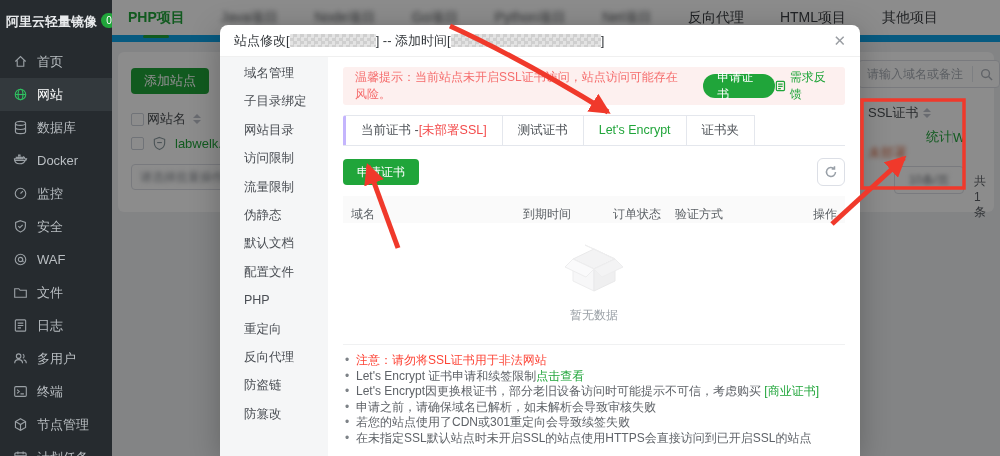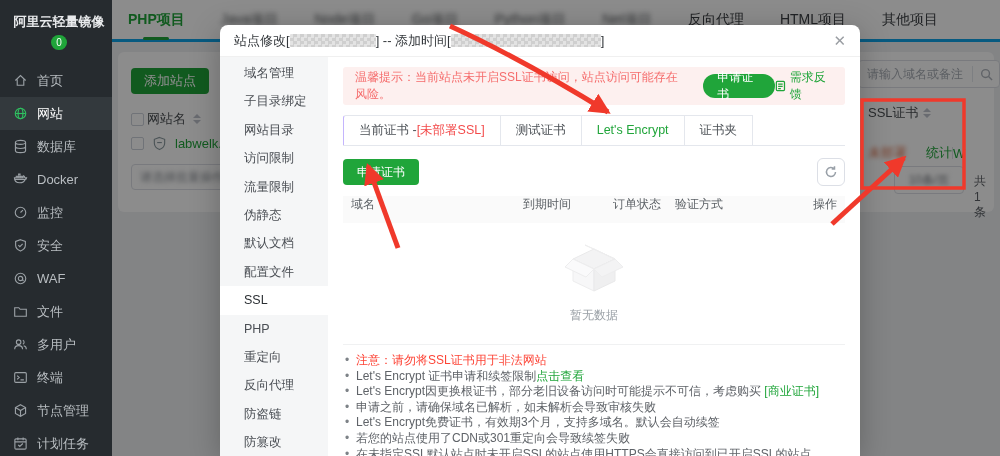--- a/index.html
+++ b/index.html
@@ -1,32 +1,32 @@
 <!DOCTYPE html>
 <html><head>
 <meta charset="utf-8">
 <style>
   * { margin:0; padding:0; box-sizing:border-box; }
   html,body { width:1000px; height:456px; overflow:hidden; }
   body { position:relative; font-family:"Liberation Sans","DejaVu Sans",sans-serif; font-size:12px; background:#eef0f3; }
 
   
   .sidebar { position:absolute; left:0; top:0; width:112px; height:456px; background:#262b2f; z-index:2; }
-  .logo-row { display:flex; align-items:center; gap:4px; padding:13px 0 10px 6px; white-space:nowrap; overflow:hidden;flex-direction:column; }
+  .logo-row { display:flex; align-items:flex-start; gap:4px; padding:13px 0 10px 6px; white-space:nowrap; overflow:hidden; }
   .logo-text { color:#e8eaec; font-size:13px; font-weight:bold; letter-spacing:0; }
   .logo-badge { flex:none; background:#20a53a; color:#fff; font-size:10px; min-width:16px; height:15px; line-height:15px; text-align:center; border-radius:8px; padding:0 4px; }
   .nav { margin-top:4px; }
   .nav-item { display:flex; align-items:center; gap:9px; height:33px; padding-left:13px; color:#b9bec2; font-size:13px; cursor:pointer; }
   .nav-item svg { width:15px; height:15px; stroke:#9aa0a5; fill:none; stroke-width:1.2; flex:none; }
   .nav-item.active { background:#33393d; color:#ffffff; }
   .nav-item.active svg { stroke:#2fc160; }
 
   
   .main-bg { position:absolute; left:112px; right:0; top:0; bottom:0; background:#eef0f3; z-index:1; }
-  .tabbar { position:absolute; left:0; right:0; top:0; height:42px; background:#fff; border-bottom:3px solid #0ea5e9; display:flex; align-items:center; padding-left:16px; gap:36px; white-space:nowrap; }
+  .tabbar { position:absolute; left:0; right:0; top:0; height:42px; background:#fff; border-bottom:7px solid #0ea5e9; display:flex; align-items:center; padding-left:16px; gap:36px; white-space:nowrap; }
   .top-tab { font-size:14px; color:#3d4145; position:relative; cursor:pointer; }
   .top-tab.active { color:#20a53a; font-weight:bold; }
   .top-tab.active::after { content:""; position:absolute; left:50%; transform:translateX(-50%); bottom:-11px; width:26px; height:3px; border-radius:2px; background:#20a53a; }
   .top-tab.blurred { filter:blur(2.5px); opacity:.85; }
 
   .card { position:absolute; left:6px; top:52px; right:6px; height:160px; background:#fff; border-radius:6px; }
   .btn { display:inline-flex; align-items:center; justify-content:center; height:26px; padding:0 12px; border-radius:4px; font-size:13px; cursor:pointer; border:1px solid transparent; }
   .btn-green { background:#20a53a; color:#fff; }
   .btn-plain { background:#fff; color:#55595e; border-color:#dcdfe6; }
   .row-flex { display:flex; align-items:center; }
@@ -44,21 +44,21 @@
   .blur-txt { filter:blur(2px); }
 
   .search-box { position:absolute; left:740px; top:8px; width:142px; height:28px; background:#fff; border:1px solid #dcdfe6; border-radius:4px; display:flex; align-items:center; }
   .search-box input { flex:1; min-width:0; border:none; outline:none; padding:0 8px; font-size:12px; color:#606266; background:transparent; font-family:inherit; }
   .search-box input::placeholder { color:#a8adb5; }
   .search-sep { width:1px; height:16px; background:#e4e7ed; }
   .search-ic { width:26px; display:flex; align-items:center; justify-content:center; }
   .search-ic svg { width:13px; height:13px; stroke:#b0b5bd; fill:none; stroke-width:1.5; }
   .ssl-col-head { position:absolute; left:750px; top:52px; color:#4a4e52; font-size:13px; display:flex; align-items:center; }
   .ssl-status { position:absolute; left:750px; top:92px; color:#dd6b45; font-size:13px; }
-  .row-links { position:absolute; left:808px; top:92px; display:flex; align-items:center; color:#20a53a; font-size:13px; }
+  .row-links { position:absolute; left:808px; top:76px; display:flex; align-items:center; color:#20a53a; font-size:13px; }
   .row-links .vsep { width:1px; height:12px; background:#dcdfe6; }
   .pagesize { position:absolute; left:776px; top:114px; width:70px; height:28px; border:1px solid #dcdfe6; border-radius:4px; background:#fff; display:flex; align-items:center; justify-content:center; color:#73777d; }
   .total-txt { position:absolute; left:856px; top:121px; color:#5c6066; font-size:12px; }
 
   .overlay { position:absolute; left:112px; right:0; top:0; bottom:0; background:rgba(0,0,0,.45); z-index:3; }
 
   
   .modal { position:absolute; left:220px; top:25px; width:640px; height:431px; background:#fff; border-radius:8px 8px 0 0; z-index:10; box-shadow:0 6px 30px rgba(0,0,0,.25); overflow:hidden; }
   .modal-header { height:32px; display:flex; align-items:center; padding:0 14px; font-size:13px; color:#33373b; border-bottom:1px solid #f0f0f0; }
   .modal-close { margin-left:auto; font-size:15px; color:#9a9ea3; cursor:pointer; line-height:1; }
@@ -71,30 +71,30 @@
   .modal-content { flex:1; padding:10px 15px 0 15px; position:relative; }
 
   .alert { background:#fdf0ef; border-radius:3px; height:38px; display:flex; align-items:center; padding:0 12px; }
   .alert-text { color:#f56c6c; font-size:12px; }
   .alert .btn-apply-sm { margin-left:22px; height:24px; padding:0 14px; border-radius:12px; background:#20a53a; color:#fff; font-size:12px; display:inline-flex; align-items:center; cursor:pointer; }
   .feedback-link { margin-left:auto; display:flex; align-items:center; gap:4px; color:#20a53a; font-size:12px; cursor:pointer; }
   .feedback-link svg { width:12px; height:12px; stroke:#20a53a; fill:none; stroke-width:1.4; }
 
   .cert-tabs { display:flex; margin-top:10px; border-bottom:1px solid #e4e7ed; }
   .cert-tab { height:30px; line-height:29px; padding:0 15px; font-size:12.5px; color:#4c5156; border:1px solid #e4e7ed; border-left:none; border-bottom:none; cursor:pointer; white-space:nowrap; background:#fff; }
-  .cert-tab:first-child { border-left:1px solid #c4b5fd; border-radius:3px 0 0 0;text-align:center; }
+  .cert-tab:first-child { border-left:3px solid #c4b5fd; border-radius:3px 0 0 0;text-align:center; }
   .cert-tab.active { color:#20a53a; }
   .cert-tab .red { color:#f34b4b; }
 
   .toolbar { display:flex; align-items:center; margin-top:12px; }
   .btn-apply { background:#20a53a; color:#fff; height:26px; padding:0 14px; border-radius:4px; font-size:12px; display:inline-flex; align-items:center; cursor:pointer; }
   .refresh-btn { margin-left:auto; width:28px; height:28px; border:1px solid #dcdfe6; border-radius:6px; display:flex; align-items:center; justify-content:center; cursor:pointer; background:#fff; }
   .refresh-btn svg { width:14px; height:14px; stroke:#99a0a8; fill:none; stroke-width:1.5; }
 
-  .cert-thead { margin-top:10px; height:27px; background:#fafafa; display:flex; align-items:flex-start; font-size:12px; color:#5c6166; padding:0 8px;font-family:Liberation Serif, serif; }
+  .cert-thead { margin-top:10px; height:27px; background:#fafafa; display:flex; align-items:flex-end; font-size:12px; color:#5c6166; padding:0 8px;font-family:Liberation Serif, serif; }
   .th-domain { width:172px; } .th-expire { width:90px; } .th-order { width:62px; } .th-verify { flex:1; } .th-op { text-align:right; width:40px; }
 
   .empty { margin-top:20px; display:flex; flex-direction:column; align-items:center; }
   .empty-text { margin-top:14px; color:#9aa0a6; font-size:12px; }
   .content-divider { border-top:1px solid #f0f1f2; margin-top:20px; }
 
   .notes { margin-top:8px; list-style:none; }
   .notes li { position:relative; padding-left:13px; font-size:12px; line-height:15.6px; color:#5f6368; white-space:nowrap; overflow:hidden; }
   .notes li::before { content:"•"; position:absolute; left:2px; color:#7d8287; }
   .seg-red { color:#fd4436; }
@@ -160,20 +160,27 @@
           <circle cx="8" cy="8" r="2.3"></circle>
           <path d="M10.3 8v1.2c0 .8.6 1.2 1.2 1.2"></path>
         </svg>
         <span>WAF</span>
       </div>
       <div class="nav-item">
         <svg viewBox="0 0 16 16">
           <path d="M1.8 4h4.4l1.4 1.6h6.6V13H1.8z"></path>
         </svg>
         <span>文件</span>
+      </div>
+      <div class="nav-item">
+        <svg viewBox="0 0 16 16">
+          <rect x="2.5" y="2" width="11" height="12" rx="1"></rect>
+          <path d="M5 5.5h6M5 8h6M5 10.5h3.5"></path>
+        </svg>
+        <span>日志</span>
       </div>
       <div class="nav-item">
         <svg viewBox="0 0 16 16">
           <circle cx="6" cy="5.5" r="2.4"></circle>
           <path d="M1.8 13c0-2.3 1.9-3.8 4.2-3.8s4.2 1.5 4.2 3.8M10.5 3.4a2.4 2.4 0 0 1 0 4.3M11.4 9.4c1.7.4 2.8 1.9 2.8 3.6"></path>
         </svg>
         <span>多用户</span>
       </div>
       <div class="nav-item">
         <svg viewBox="0 0 16 16">
@@ -279,21 +286,20 @@
   <div class="modal-body">
     <div class="modal-menu" id="modal-menu">
         <div class="menu-item">域名管理</div>
         <div class="menu-item">子目录绑定</div>
         <div class="menu-item">网站目录</div>
         <div class="menu-item">访问限制</div>
         <div class="menu-item">流量限制</div>
         <div class="menu-item">伪静态</div>
         <div class="menu-item">默认文档</div>
         <div class="menu-item">配置文件</div>
-        <div class="menu-item active">SSL</div>
         <div class="menu-item">PHP</div>
         <div class="menu-item">重定向</div>
         <div class="menu-item">反向代理</div>
         <div class="menu-item">防盗链</div>
         <div class="menu-item">防篡改</div>
       </div>
     <div class="modal-content">
       <div class="alert">
         <span class="alert-text">温馨提示：当前站点未开启SSL证书访问，站点访问可能存在风险。</span>
         <span class="btn-apply-sm">申请证书</span>
@@ -341,21 +347,20 @@
         </svg>
         <div class="empty-text">暂无数据</div>
       </div>
 
       <div class="content-divider"></div>
       <ul class="notes" id="notes">
           <li><span class="seg-red">注意：请勿将SSL证书用于非法网站</span></li>
           <li><span>Let's Encrypt 证书申请和续签限制</span><span class="seg-green">点击查看</span></li>
           <li><span>Let's Encrypt因更换根证书，部分老旧设备访问时可能提示不可信，考虑购买 </span><span class="seg-green">[商业证书]</span></li>
           <li><span>申请之前，请确保域名已解析，如未解析会导致审核失败</span></li>
-          <li><span>Let's Encrypt免费证书，有效期3个月，支持多域名。默认会自动续签</span></li>
           <li><span>若您的站点使用了CDN或301重定向会导致续签失败</span></li>
           <li><span>在未指定SSL默认站点时未开启SSL的站点使用HTTPS会直接访问到已开启SSL的站点</span></li>
         </ul>
     </div>
   </div>
 </div>
 
 <svg class="anno" width="1000" height="456" viewBox="0 0 1000 456">
   <defs>
     <marker id="ah" viewBox="0 0 10 10" refX="8.5" refY="5" markerWidth="4.2" markerHeight="4.2" orient="auto" markerUnits="strokeWidth">

